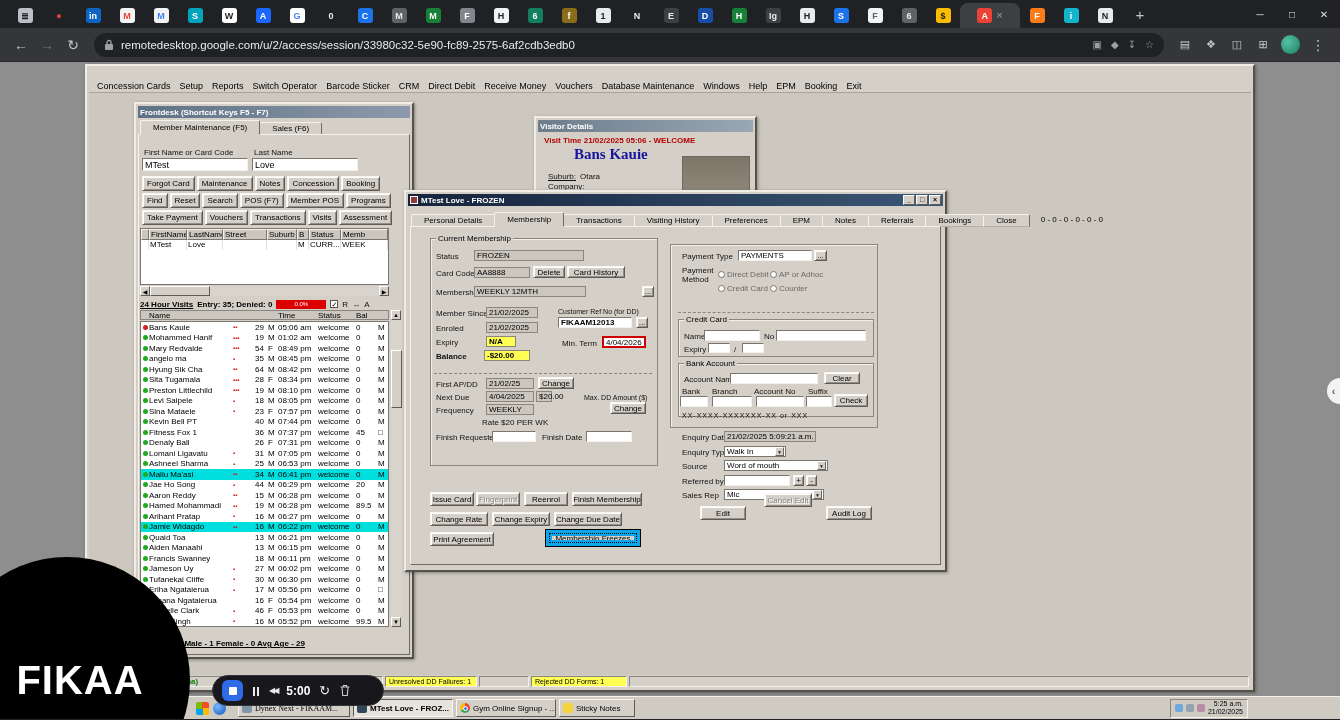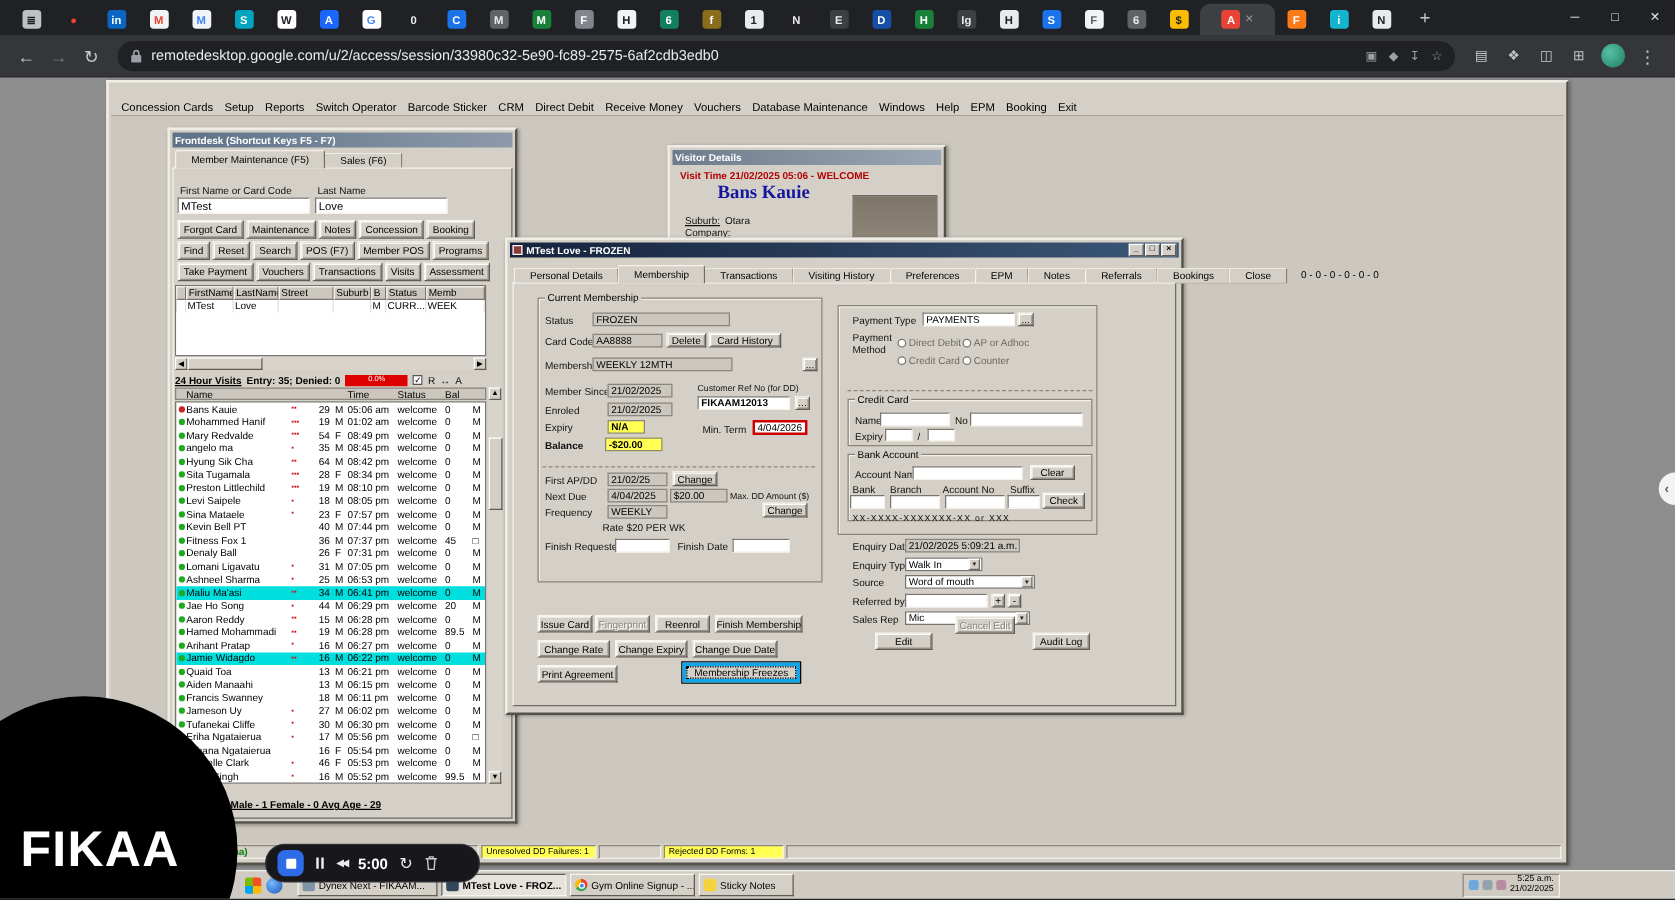--- a/index.html
+++ b/index.html
@@ -34,21 +34,21 @@
 .lb{position:absolute;font-size:8px;line-height:9px;white-space:nowrap;color:#111}
 .fs7{font-size:7px}
 .bold{font-weight:bold}
 .fb{position:absolute;height:11px;background:#cbc7bf;border:1px solid #8a867e;font-size:8px;padding:0 2px;display:flex;align-items:center;white-space:nowrap}
 .wb{position:absolute;height:11px;background:#fff;border:1px solid;border-color:#7a766e #f5f2ec #f5f2ec #7a766e;font-size:8px;padding:0 2px;display:flex;align-items:center;white-space:nowrap}
 .yellow{background:#ffff54;font-weight:bold}
 .minterm{position:absolute;height:12px;background:#fff;border:2px solid #cc0000;font-size:8px;font-weight:normal;padding:0 2px;display:flex;align-items:center}
 .b95{position:absolute;background:#d4d0c8;border:1px solid;border-color:#f8f5ef #5f5b55 #5f5b55 #f8f5ef;box-shadow:inset 1px 1px 0 #fff,inset -1px -1px 0 #938f88;font-size:8px;display:flex;align-items:center;justify-content:center;white-space:nowrap;cursor:default;overflow:hidden}
 .b95f{background:#d4d0c8;border:1px solid;border-color:#f8f5ef #5f5b55 #5f5b55 #f8f5ef;box-shadow:inset 1px 1px 0 #fff,inset -1px -1px 0 #938f88;font-size:8px;height:15px;display:flex;align-items:center;justify-content:center;padding:0 4px;white-space:nowrap}
 .dis{color:#8a867e;text-shadow:1px 1px 0 #fff}
-.focus{border:3px solid #0ea5e9;box-shadow:0 0 0 1px #000;outline:1px dotted #000;outline-offset:-4px}
+.focus{border:6px solid #0ea5e9;box-shadow:0 0 0 1px #000;outline:1px dotted #000;outline-offset:-4px}
 .grp{position:absolute;border:1px solid #8a867e;box-shadow:inset 1px 1px 0 #f2efe9}
 .glab{position:absolute;top:-5px;left:5px;background:#d4d0c8;font-size:8px;line-height:9px;padding:0 2px;white-space:nowrap}
 .dd{position:absolute;height:11px;background:#fff;border:1px solid #7a766e;font-size:8px;display:flex;align-items:center;padding:0 1px 0 2px;white-space:nowrap}
 .dd .arr{margin-left:auto;width:9px;height:9px;background:#d4d0c8;border:1px solid;border-color:#fff #666 #666 #fff;font-size:5px;display:flex;align-items:center;justify-content:center;color:#222}
 .radio{position:absolute;width:7px;height:7px;border-radius:50%;background:#fff;border:1px solid #7a766e}
 .rlab{position:absolute;font-size:8px;color:#6e6a63;white-space:nowrap}
 .dash{position:absolute;border-top:1px dashed #8a867e}
 .cbx{width:8px;height:8px;background:#fff;border:1px solid #555;font-size:7px;line-height:7px;display:flex;align-items:center;justify-content:center;flex:0 0 auto}
 
 
@@ -899,21 +899,21 @@
           <span class="wb bold" style="left:152px;top:125px;width:74px">FIKAAM12013</span>
           <button class="b95" style="left:230px;top:125px;width:12px;height:11px">...</button>
           <span class="lb" style="left:156px;top:147px">Min. Term</span>
           <span class="minterm" style="left:196px;top:144px">4/04/2026</span>
           <span class="dash" style="left:28px;top:181px;width:218px"></span>
           <span class="lb" style="left:30px;top:188px">First AP/DD</span>
           <span class="fb" style="left:80px;top:186px;width:48px">21/02/25</span>
           <button class="b95" style="left:132px;top:185px;width:36px;height:12px">Change</button>
           <span class="lb" style="left:30px;top:201px">Next Due</span>
           <span class="fb" style="left:80px;top:199px;width:48px">4/04/2025</span>
-          <span class="fb" style="left:130px;top:199px;width:46px">$20.00</span>
+          <span class="fb" style="left:130px;top:199px;width:16px">$20.00</span>
           <span class="lb fs7" style="left:178px;top:201px">Max. DD Amount ($)</span>
           <span class="lb" style="left:30px;top:214px">Frequency</span>
           <span class="fb" style="left:80px;top:212px;width:48px">WEEKLY</span>
           <button class="b95" style="left:204px;top:210px;width:36px;height:12px">Change</button>
           <span class="lb" style="left:76px;top:226px">Rate $20 PER WK</span>
           <span class="lb" style="left:30px;top:241px">Finish Requested</span>
           <span class="wb" style="left:86px;top:239px;width:44px"></span>
           <span class="lb" style="left:136px;top:241px">Finish Date</span>
           <span class="wb" style="left:180px;top:239px;width:46px"></span>
 
@@ -1007,21 +1007,21 @@
         <div class="seg" style="left:442px;width:96px;background:#ffff54;font-size:7px">Rejected DD Forms: 1</div>
         <div class="seg" style="left:540px;right:2px"></div>
       </div>
     </div>
 
     <div class="taskbar">
       <span class="quad"></span>
       <span class="orb"></span>
       <div class="tsk-btns">
 
-          <div class="tskb" style="width: 112px;">
+          <div class="tskb" style="width: 112px; font-family: Liberation Serif, serif;">
             <span class="tskb-ic" style="background: rgb(127, 149, 170);"></span>
             <span>Dynex Next - FIKAAM...</span>
           </div>
 
           <div class="tskb pressed" style="width: 100px;">
             <span class="tskb-ic" style="background: rgb(50, 70, 92);"></span>
             <span>MTest Love - FROZ...</span>
           </div>
 
           <div class="tskb" style="width: 100px;">

